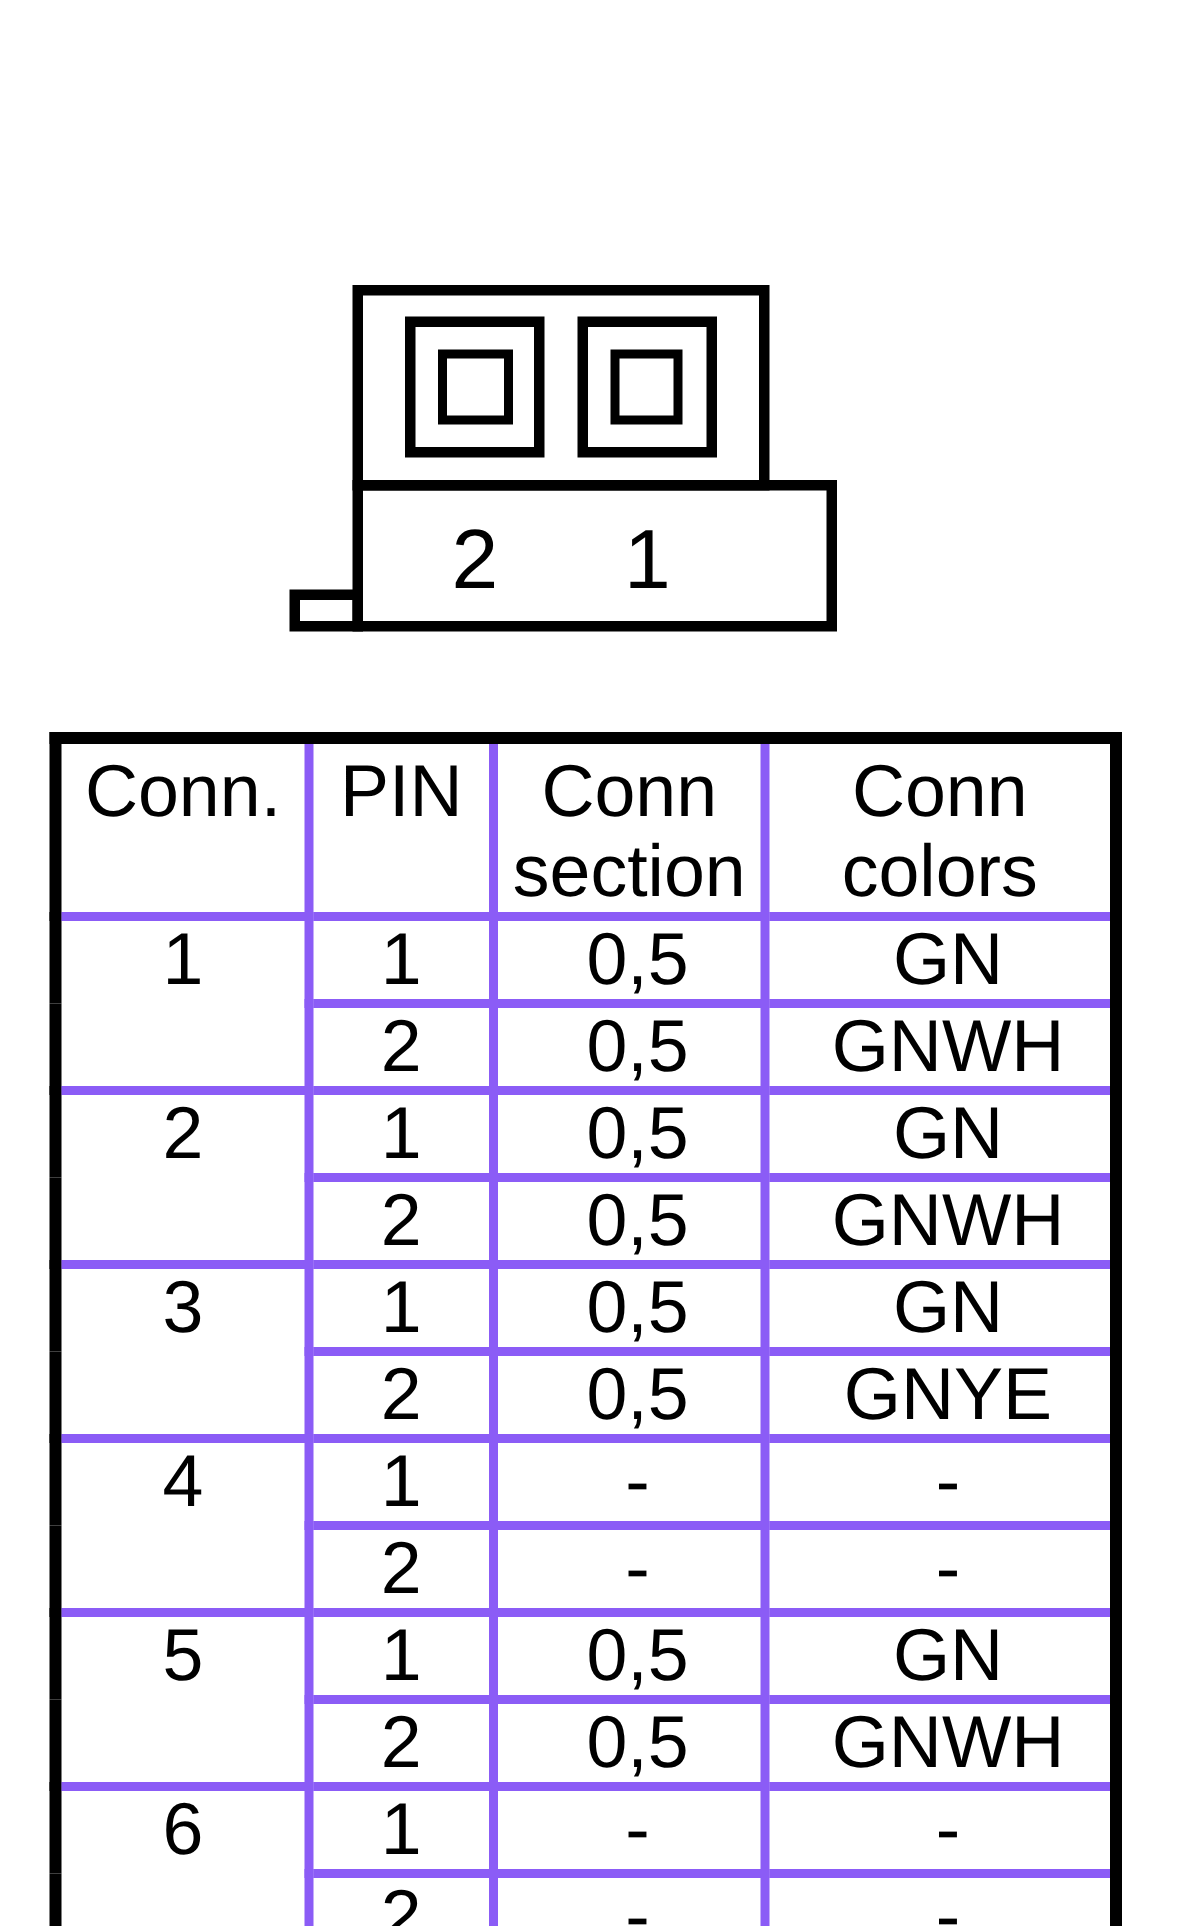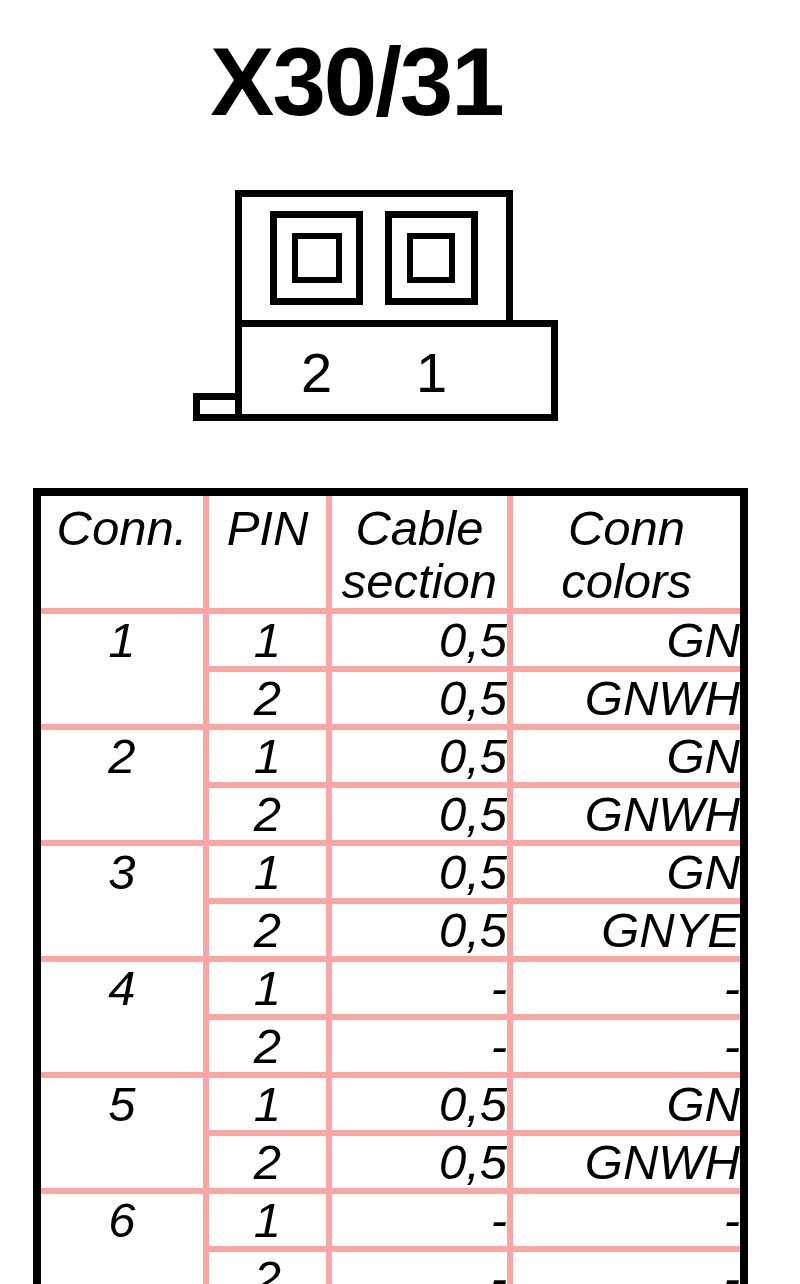--- a/index.html
+++ b/index.html
@@ -38,49 +38,47 @@
   .pin-label.l1 { left:385px; }
 
   
   table.pin-table {
     position:absolute; left:33px; top:488px; width:707px;
     border-collapse:collapse; table-layout:fixed;
     border:8px solid #000;
     font-size:49px;
   }
   .pin-table th, .pin-table td {
-    border:6px solid #fca5a5;
+    border:6px solid #8b5cf6;
     padding:0;
     overflow:hidden;
-    font-style:italic;
   }
   .pin-table th {
     font-weight:normal;
     vertical-align:top;
     text-align:center;
     line-height:53px;
     padding-top:6px;
   }
   .pin-table tr.hdr { height:116px; }
   .pin-table tr.pinrow { height:52.5px; }
   .pin-table td { line-height:52px; }
   td.conn-cell {
     vertical-align:top;
     text-align:center;
     line-height:52px;
   }
   td.pin-cell  { text-align:center; }
-  td.cross-cell, td.cable-cell { text-align:right; padding-left:11px; }
+  td.cross-cell, td.cable-cell { text-align:center; padding-left:11px; }
 </style>
 </head>
 <body>
 
 <div class="page">
 
-  <div class="abs title">X30/31</div>
 
   <div>
     <div class="abs stroke7 conn-body"></div>
     <div class="abs stroke7 conn-base"></div>
     <div class="abs stroke7 conn-tab"></div>
     <div class="abs stroke7 cavityL"></div>
     <div class="abs stroke6 cavityL-in"></div>
     <div class="abs stroke7 cavityR"></div>
     <div class="abs stroke6 cavityR-in"></div>
     <div class="abs pin-label l2">2</div>
@@ -91,21 +89,21 @@
     <colgroup>
       <col style="width:169px">
         <col style="width:123px">
         <col style="width:181px">
         <col style="width:234px">
     </colgroup>
     <tbody>
         <tr class="hdr">
       <th>Conn.</th>
       <th>PIN</th>
-      <th>Cable section</th>
+      <th>Conn section</th>
       <th>Conn colors</th>
     </tr>
 
     <tr class="pinrow">
       <td class="conn-cell" rowspan="2">1</td>
       <td class="pin-cell">1</td>
       <td class="cross-cell">0,5</td>
       <td class="cable-cell">GN</td>
     </tr>
     <tr class="pinrow">

